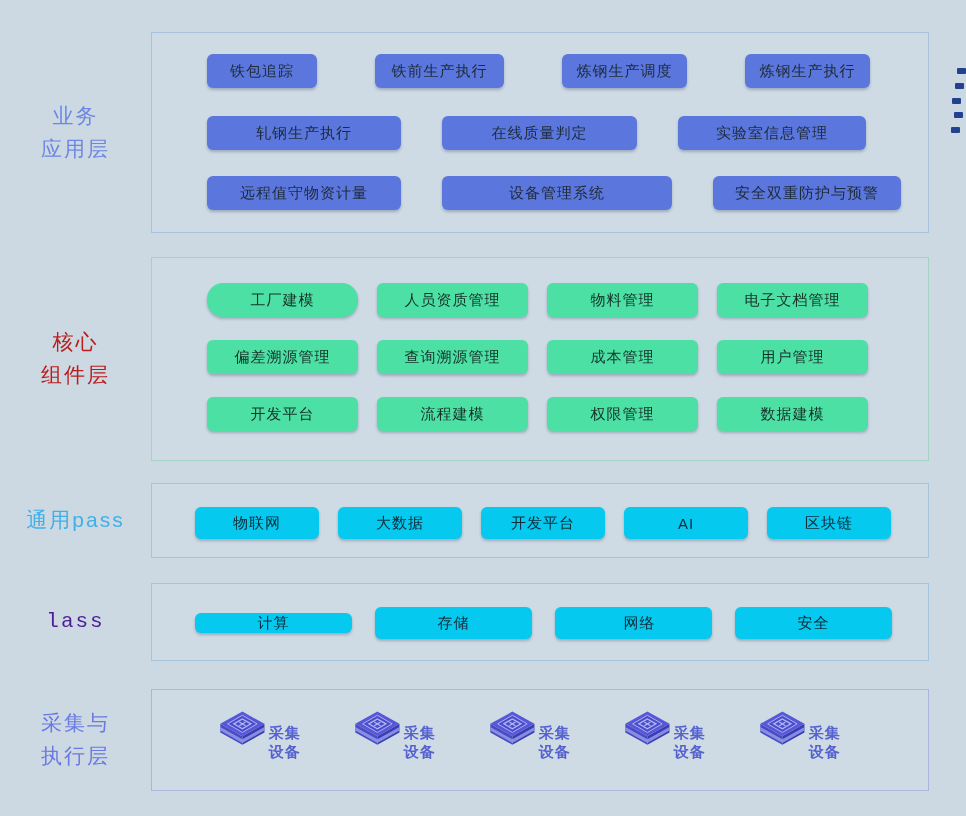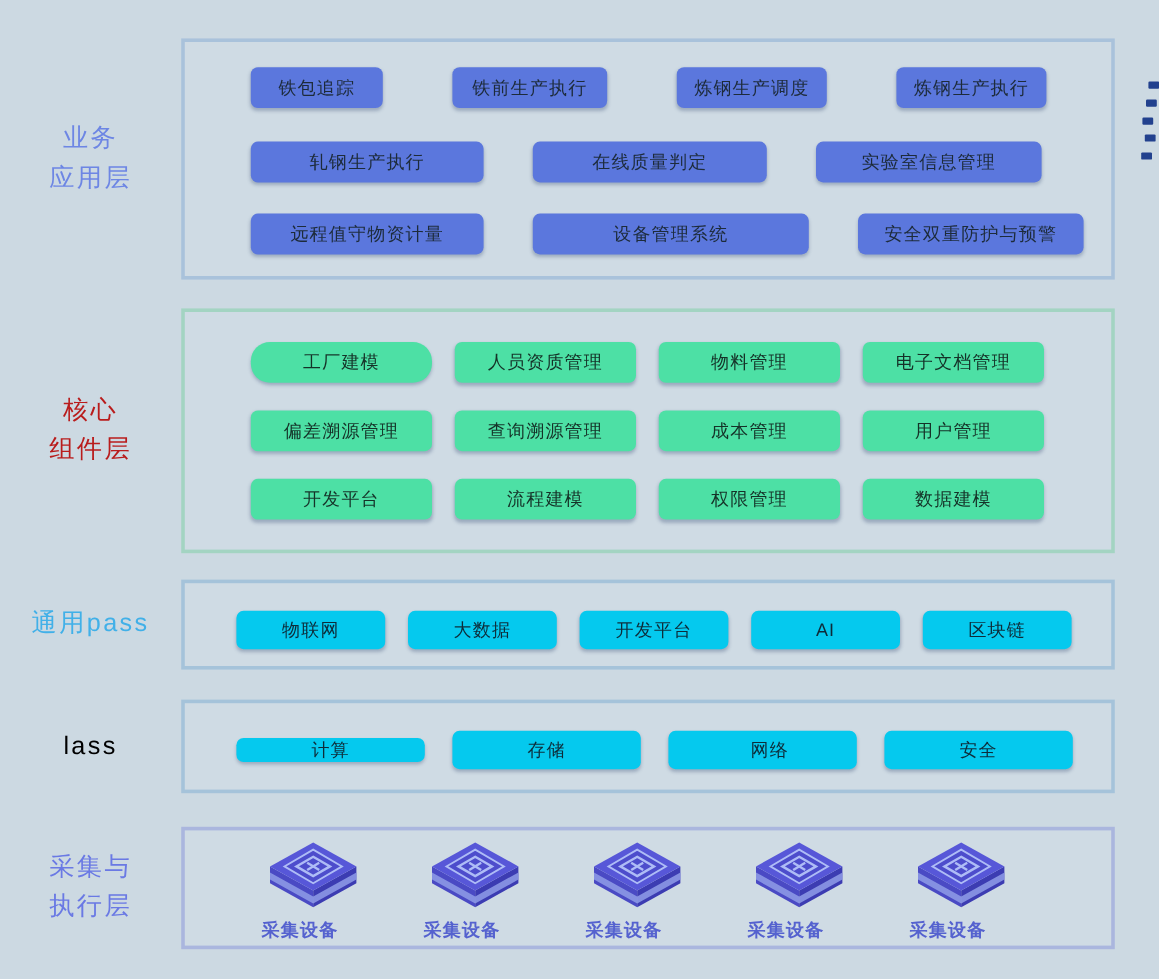--- a/index.html
+++ b/index.html
@@ -15,21 +15,21 @@
   }
   .layer{position:absolute;left:0;width:966px;display:flex;}
   .layer-label{
     width:151px;
     display:flex;flex-direction:column;justify-content:center;align-items:center;
     font-size:21px;letter-spacing:2px;line-height:1.55;
     font-weight:500;
   }
   .panel{
     flex:1;margin-right:37px;
-    border:3px solid #4c1d95;
+    border:1px solid #4c1d95;
     background:rgba(255,255,255,0.07);
     box-sizing:border-box;
   }
   .l0{top:32px;height:201px;}
   .l1{top:257px;height:204px;}
   .l2{top:483px;height:75px;}
   .l3{top:583px;height:78px;}
   .l4{top:689px;height:102px;}
 
   .btn-row{display:flex;align-items:center;}
@@ -38,21 +38,21 @@
     color:var(--chip-text,#1d2b3a);
     border-radius:6px;
     display:flex;align-items:center;justify-content:center;
     font-size:15px;letter-spacing:1px;
     box-shadow:0 2px 3px rgba(25,45,95,0.28);
     box-sizing:border-box;
     flex:none;
     cursor:default;
   }
   .device-row{display:flex;padding-left:64px;padding-top:8px;column-gap:43px;}
-  .device{width:92px;display:flex;flex-direction:column;align-items:flex-start;}
+  .device{width:92px;display:flex;align-items:flex-end;}
   .device svg{width:86px;height:64px;display:block;}
   .device-label{margin-top:2px;font-size:15px;letter-spacing:1px;font-weight:600;}
 
   .edge-dashes{position:absolute;top:0;left:0;width:966px;height:816px;pointer-events:none;}
   .edge-dash{position:absolute;width:9px;height:6px;border-radius:1px;}
 </style>
 </head>
 <body>
 
 <div class="canvas">
@@ -119,21 +119,21 @@
           <div class="chip" style="width: 124px; height: 32px;">物联网</div>
           <div class="chip" style="width: 124px; height: 32px;">大数据</div>
           <div class="chip" style="width: 124px; height: 32px;">开发平台</div>
           <div class="chip" style="width: 124px; height: 32px;">AI</div>
           <div class="chip" style="width: 124px; height: 32px;">区块链</div>
         </div>
       </div>
   </section>
 
   <section class="layer l3">
-    <div class="layer-label" style="color: #000000;">
+    <div class="layer-label" style="color: #4c1d95; font-family: Liberation Mono, monospace;">
       <span>lass</span>
       <span></span>
     </div>
     <div class="panel" style="border-color: rgb(165, 195, 218); --accent: #05c9ee; --chip-text: #0e2c39;">
         <div class="btn-row" style="padding-left: 43px; column-gap: 23px; margin-top: 23px;">
           <div class="chip" style="width: 157px; height: 20px;">计算</div>
           <div class="chip" style="width: 157px; height: 32px;">存储</div>
           <div class="chip" style="width: 157px; height: 32px; padding-left: 12px;">网络</div>
           <div class="chip" style="width: 157px; height: 32px;">安全</div>
         </div>

